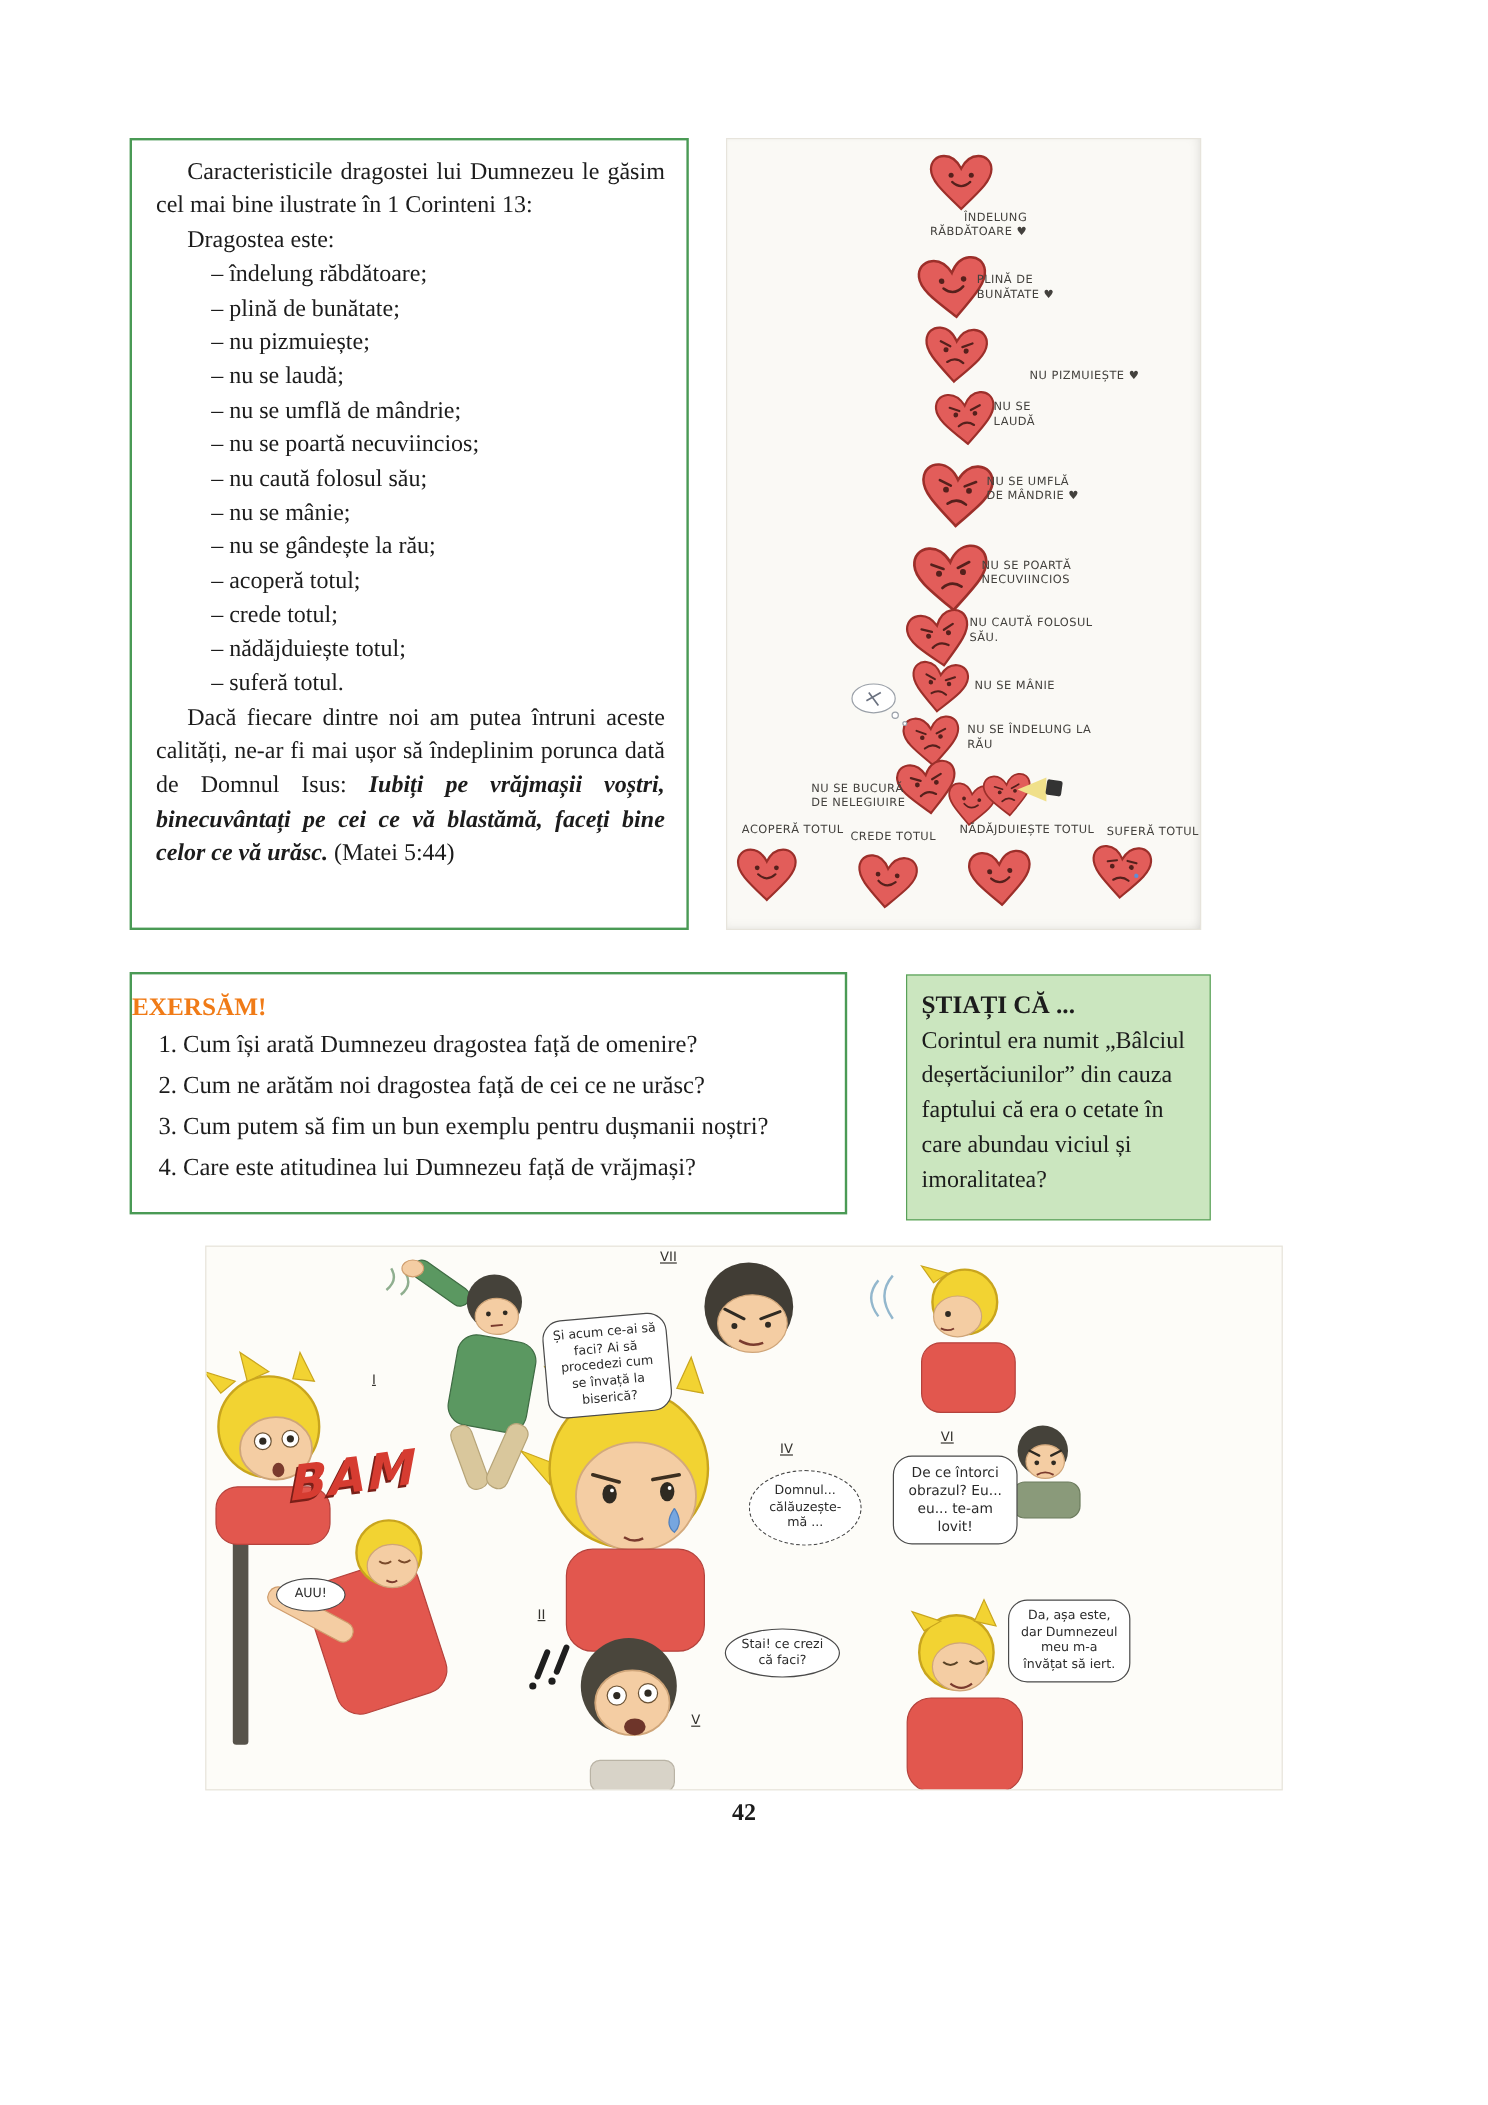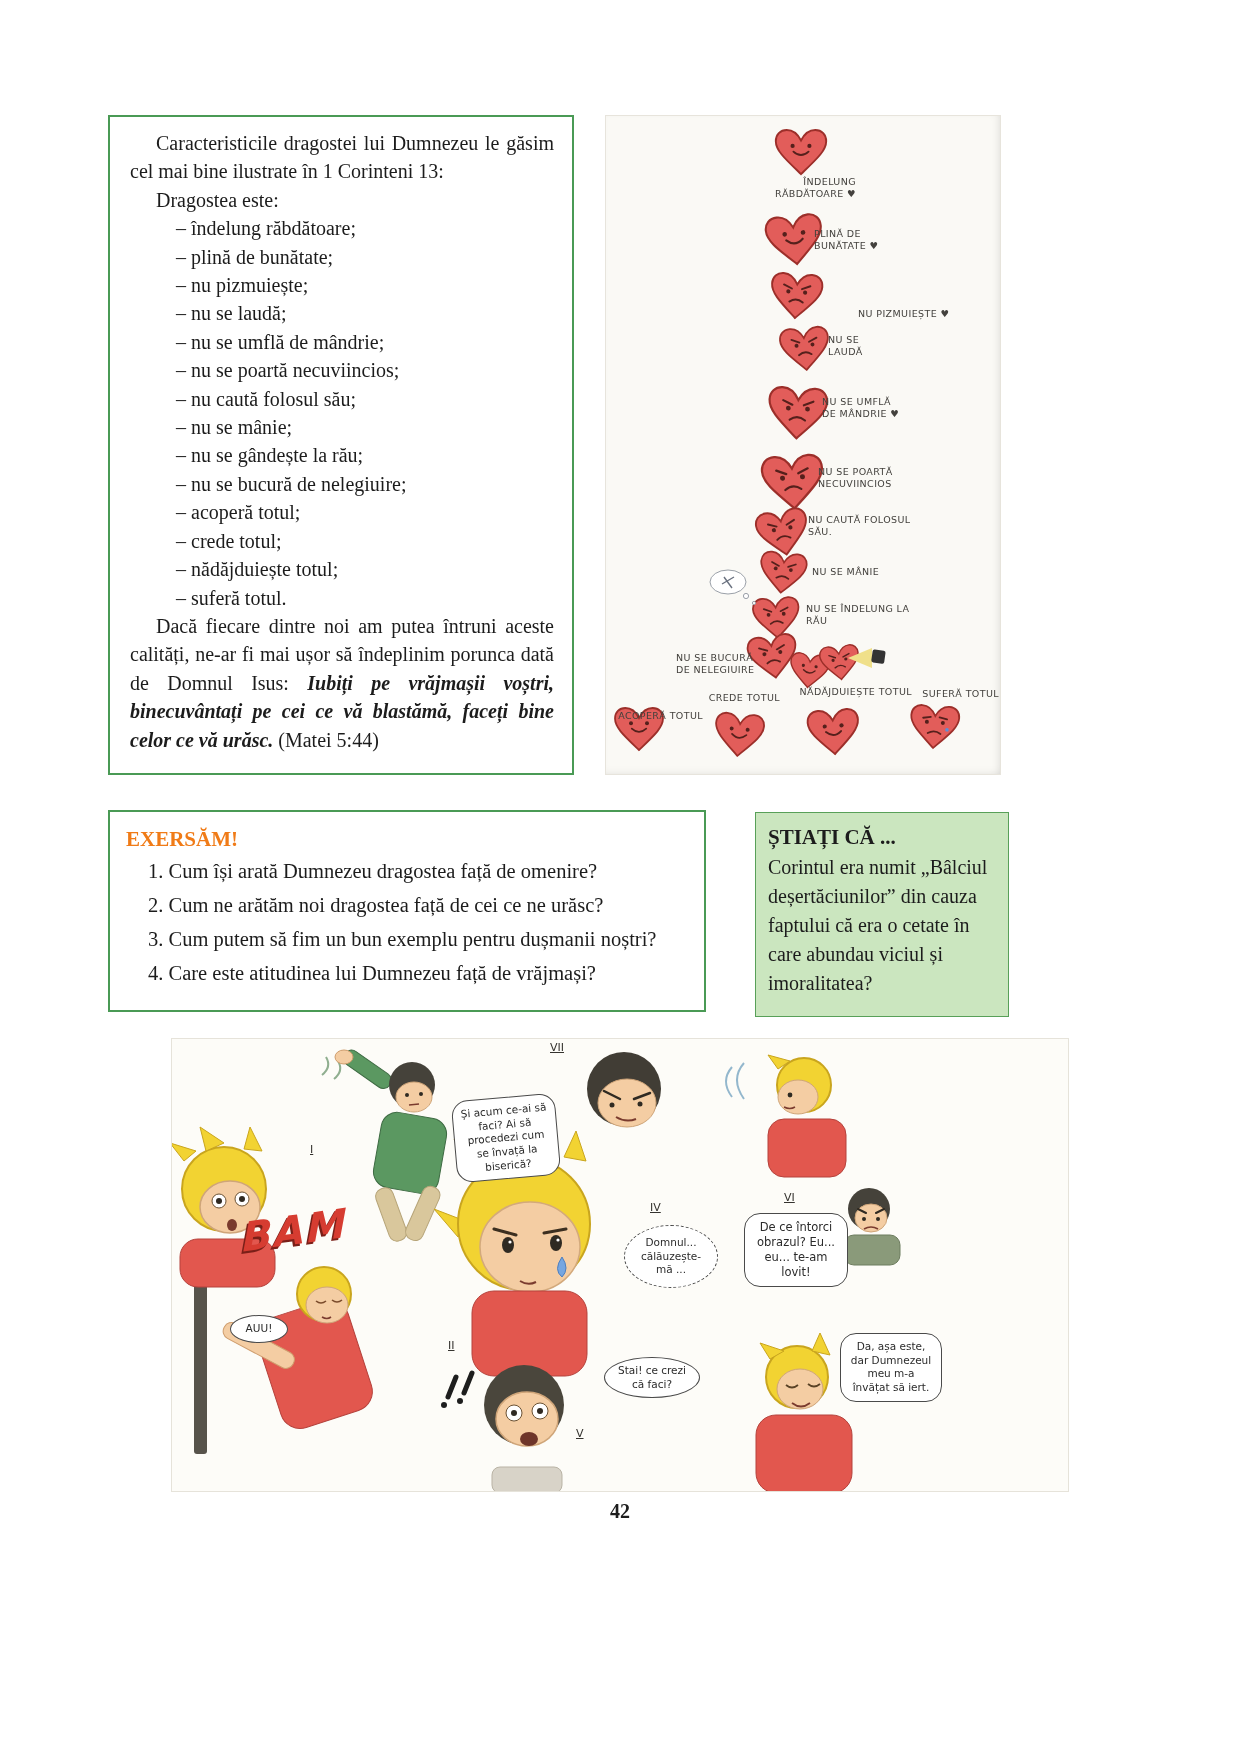--- a/index.html
+++ b/index.html
@@ -20,21 +20,21 @@
 
   
   .hearts-wrap { position:absolute; left:605px; top:115px; width:396px; height:660px;
     background:#faf9f5; border:1px solid #e7e4dc; box-shadow:inset -6px 0 10px -6px rgba(0,0,0,.12), inset 0 -6px 10px -6px rgba(0,0,0,.08); }
   .hearts-wrap svg { position:absolute; left:0; top:0; }
   .h-label { position:absolute; font-family:"DejaVu Sans", sans-serif; font-size:9.5px; line-height:1.3;
     letter-spacing:.4px; color:#43413d; }
   .hc { text-align:right; }
 
   
-  .exersam { left:108px; top:810px; width:598px; height:202px; padding:12px 16px; }
+  .exersam { left:108px; top:810px; width:598px; height:202px; padding:12px 0; }
   .exersam-title { color:#f07b17; font-weight:bold; font-size:21px; line-height:30px; }
   .questions { font-size:20.5px; line-height:34px; padding-left:22px; }
 
   
   .stiati { left:755px; top:812px; width:254px; height:205px; padding:8px 12px;
     background:#cbe6bf; border:1.5px solid #58a058; position:absolute; }
   .stiati-title { font-weight:bold; font-size:21px; line-height:32px; }
   .stiati-text { font-size:20px; line-height:29px; }
 
   
@@ -67,21 +67,20 @@
     <div class="qualities">
       <div class="q">– îndelung răbdătoare;</div>
       <div class="q">– plină de bunătate;</div>
       <div class="q">– nu pizmuiește;</div>
       <div class="q">– nu se laudă;</div>
       <div class="q">– nu se umflă de mândrie;</div>
       <div class="q">– nu se poartă necuviincios;</div>
       <div class="q">– nu caută folosul său;</div>
       <div class="q">– nu se mânie;</div>
       <div class="q">– nu se gândește la rău;</div>
-      <div class="q">– nu se bucură de nelegiuire;</div>
       <div class="q">– acoperă totul;</div>
       <div class="q">– crede totul;</div>
       <div class="q">– nădăjduiește totul;</div>
       <div class="q">– suferă totul.</div>
     </div>
     <p class="p-just ind closing"><span>Dacă fiecare dintre noi am putea întruni aceste calități, ne-ar fi mai ușor să îndeplinim porunca dată de Domnul Isus: </span><span class="em">Iubiți pe vrăjmașii voștri, binecuvântați pe cei ce vă blastămă, faceți bine celor ce vă urăsc.</span><span> (Matei 5:44)</span></p>
   </div>
 
   <div class="hearts-wrap">
     <svg width="396" height="660" viewBox="0 0 396 660">
@@ -176,21 +175,21 @@
     <div class="h-label hc" style="left:130px; top:60px; width:120px;">ÎNDELUNG RĂBDĂTOARE ♥</div>
     <div class="h-label" style="left:208px; top:112px; width:80px;">PLINĂ DE BUNĂTATE ♥</div>
     <div class="h-label" style="left:212px; top:192px; width:120px;margin-left:40px;">NU PIZMUIEȘTE ♥</div>
     <div class="h-label" style="left:222px; top:218px; width:60px;">NU SE LAUDĂ</div>
     <div class="h-label" style="left:216px; top:280px; width:80px;">NU SE UMFLĂ DE MÂNDRIE ♥</div>
     <div class="h-label" style="left:212px; top:350px; width:100px;">NU SE POARTĂ NECUVIINCIOS</div>
     <div class="h-label" style="left:202px; top:398px; width:110px;">NU CAUTĂ FOLOSUL SĂU.</div>
     <div class="h-label" style="left:206px; top:450px; width:95px;">NU SE MÂNIE</div>
     <div class="h-label" style="left:200px; top:487px; width:105px;">NU SE ÎNDELUNG LA RĂU</div>
     <div class="h-label" style="left:70px;  top:536px; width:88px;">NU SE BUCURĂ DE NELEGIUIRE</div>
-    <div class="h-label hc" style="left:2px;   top:570px; width:95px;margin-top:24px;">ACOPERĂ TOTUL</div>
+    <div class="h-label hc" style="left:2px;   top:570px; width:95px;">ACOPERĂ TOTUL</div>
     <div class="h-label hc" style="left:102px; top:576px; width:72px;">CREDE TOTUL</div>
     <div class="h-label hc" style="left:188px; top:570px; width:118px;">NĂDĂJDUIEȘTE TOTUL</div>
     <div class="h-label hc" style="left:308px; top:572px; width:85px;">SUFERĂ TOTUL</div>
   </div>
 
   <div class="gbox exersam">
     <div class="exersam-title">EXERSĂM!</div>
     <div class="questions">
       <div>1. Cum își arată Dumnezeu dragostea față de omenire?</div>
       <div>2. Cum ne arătăm noi dragostea față de cei ce ne urăsc?</div>

